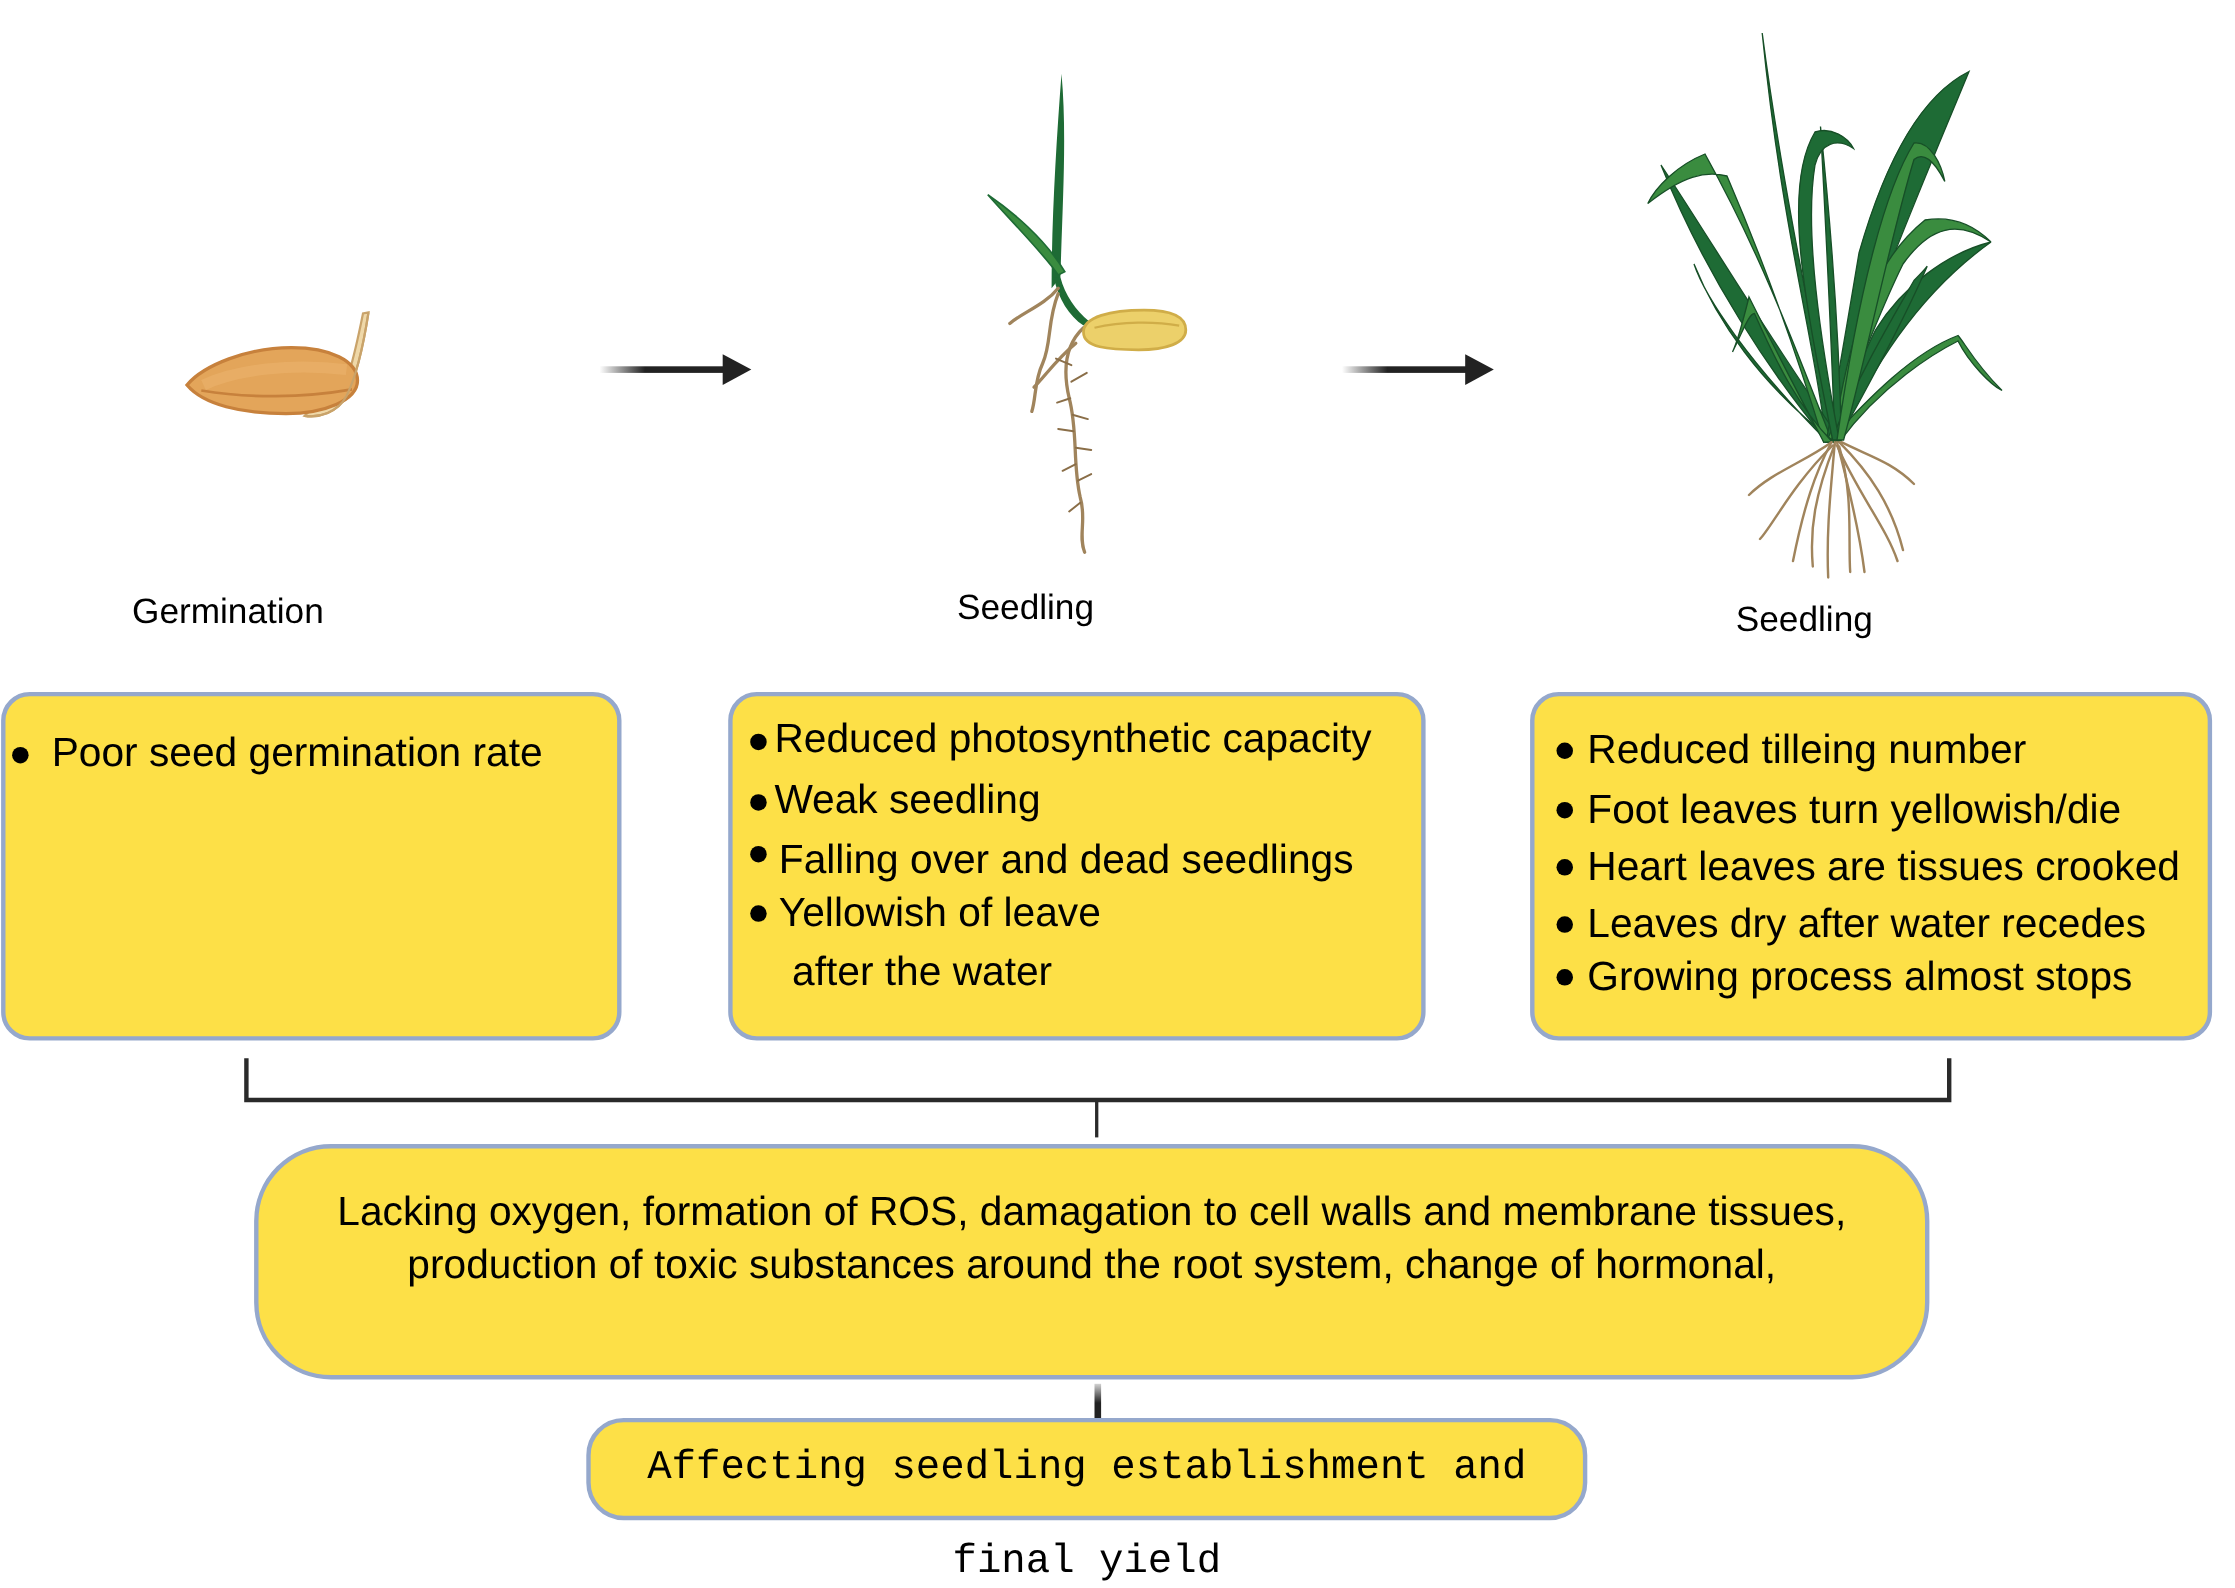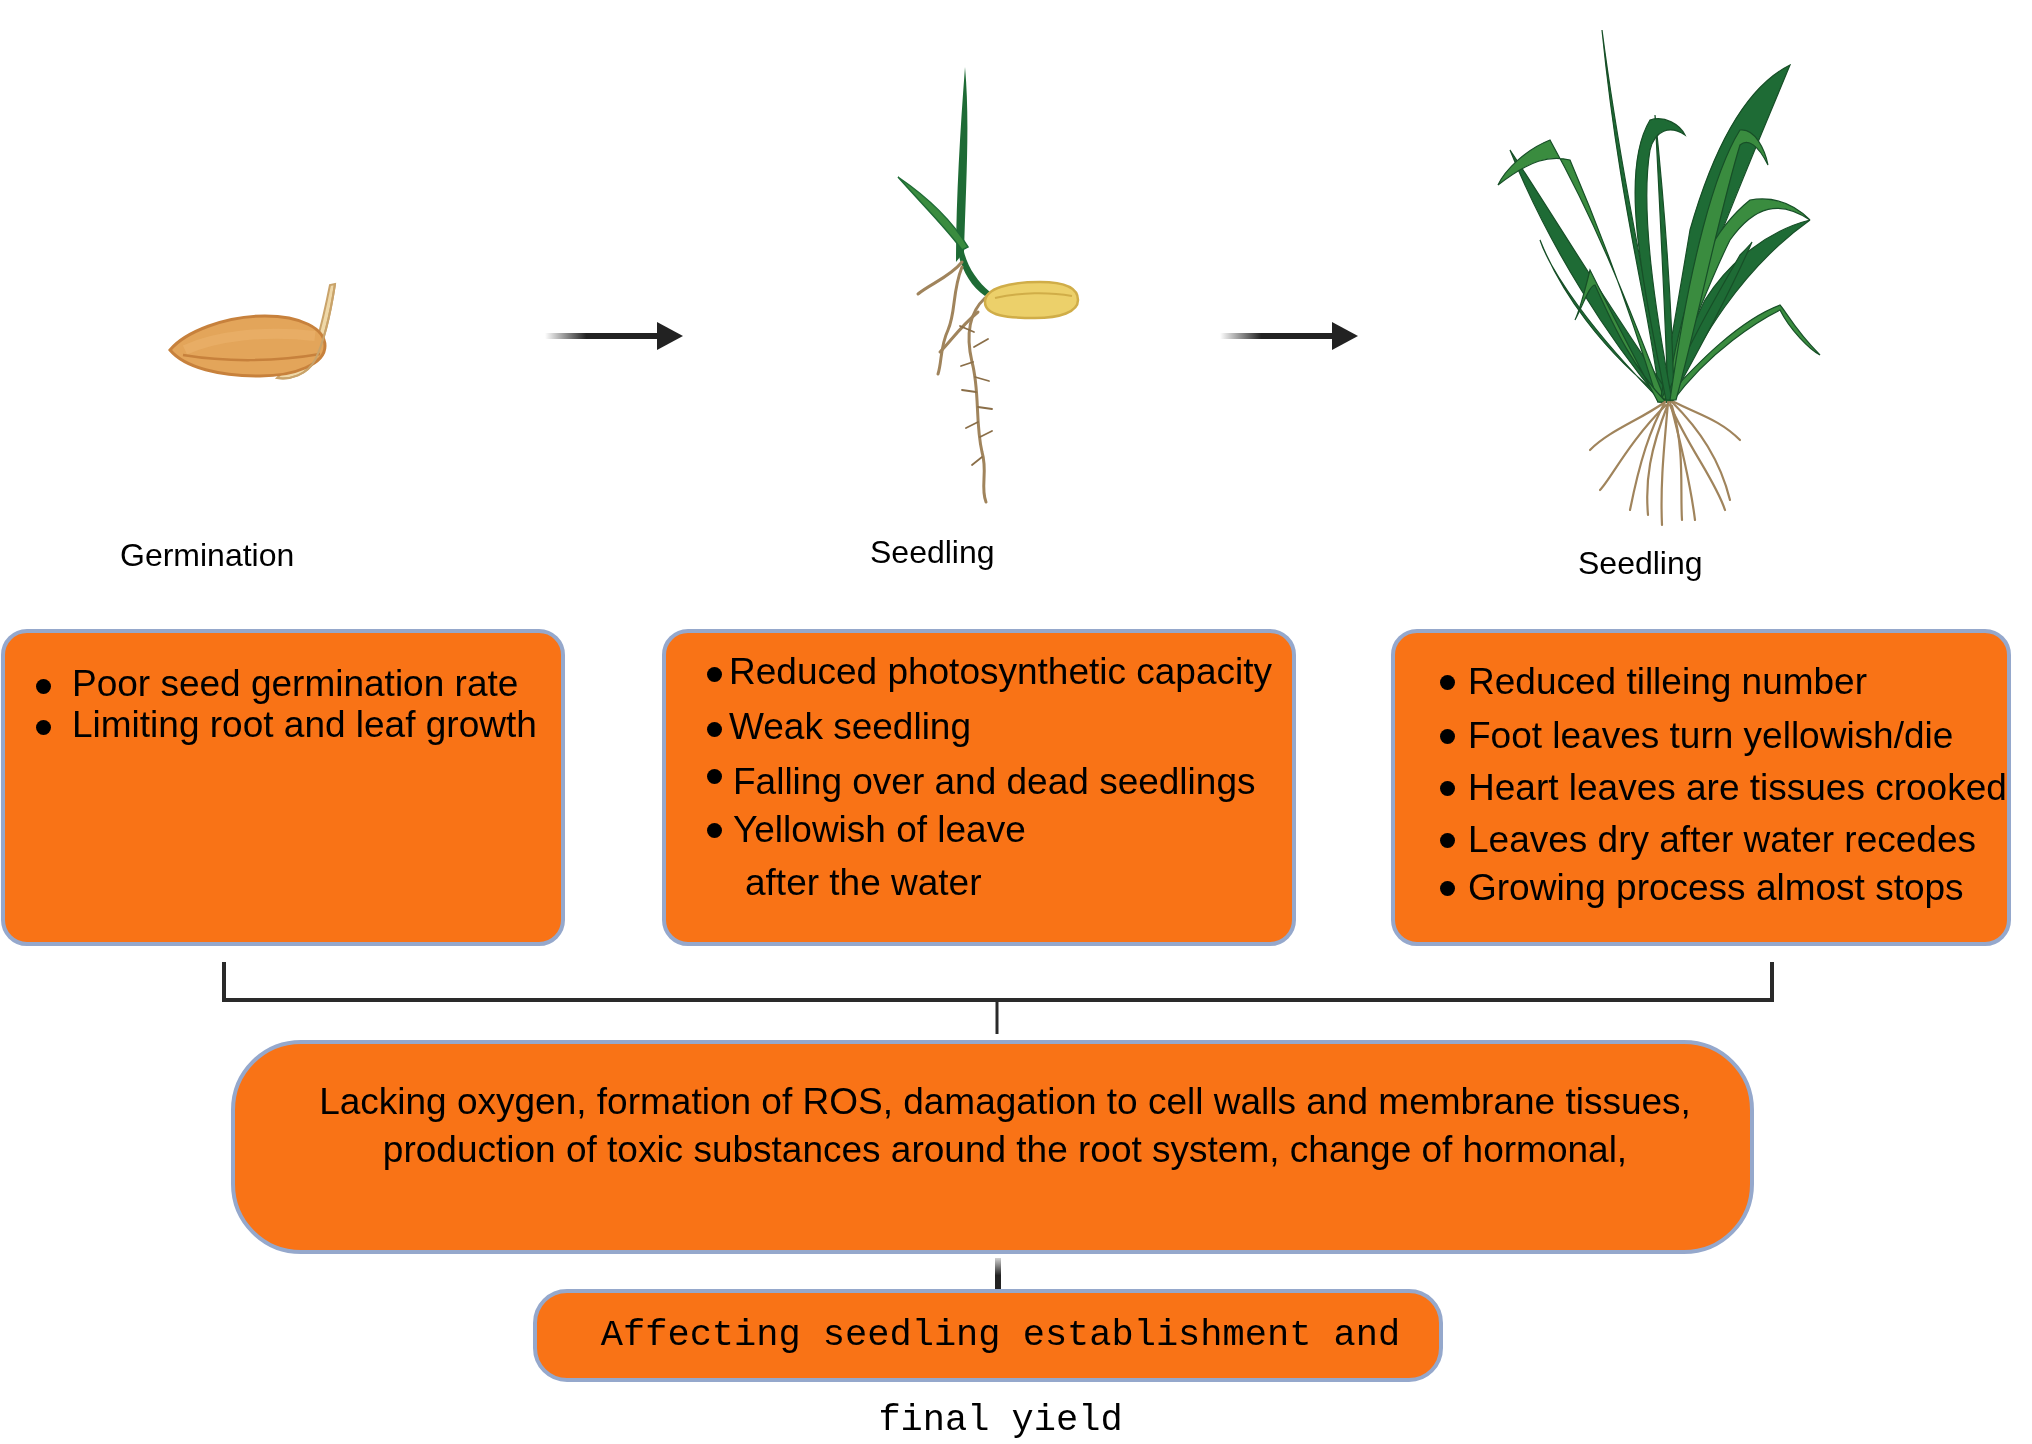--- a/index.html
+++ b/index.html
@@ -4,23 +4,22 @@
   <style>
     html, body { margin: 0; padding: 0; background: #ffffff; }
     body {
       width: 2032px; height: 1444px; position: relative; overflow: hidden;
       font-family: "Liberation Sans", sans-serif; color: #000;
     }
     .abs { position: absolute; }
     .stage-label { font-size: 32px; white-space: nowrap; }
     .box {
       position: absolute; box-sizing: border-box;
-      background: #f97316; border: 4px solid #95a8cc;
+      background: #fde047; border: 4px solid #95a8cc;
       border-radius: 26px;
-      padding-left: 25px;
     }
     .box ul { list-style: none; margin: 0; padding: 0; }
     .box li { position: relative; font-size: 37px; line-height: 1.15; white-space: nowrap; }
     .box li .dot {
       position: absolute; width: 15px; height: 15px; border-radius: 50%; background: #000;
     }
     .center-text { font-size: 37px; text-align: center; line-height: 48px; }
     svg { position: absolute; overflow: visible; }
   </style>
 </head>
@@ -114,21 +113,20 @@
   </g>
 </svg>
 
 <div class="abs stage-label" style="left:120px;top:537px">Germination</div>
 <div class="abs stage-label" style="left:870px;top:534px">Seedling</div>
 <div class="abs stage-label" style="left:1578px;top:545px">Seedling</div>
 
 <div class="box" style="left:1px;top:629px;width:564px;height:317px;">
   <ul style="padding-left:42px;padding-top:30px;">
     <li style="height:41px"><span class="dot" style="left:-36px;top:16px"></span><span>Poor seed germination rate</span></li>
-    <li style="height:41px"><span class="dot" style="left:-36px;top:16px"></span><span>Limiting root and leaf growth</span></li>
   </ul>
 </div>
 
 <div class="box" style="left:662px;top:629px;width:634px;height:317px;">
   <ul style="padding-left:38px;padding-top:18px;">
     <li style="height:55px"><span class="dot" style="left:-22px;top:16px"></span><span>Reduced photosynthetic capacity</span></li>
     <li style="height:55px"><span class="dot" style="left:-22px;top:16px"></span><span>Weak seedling</span></li>
     <li style="height:48px;padding-left:4px"><span class="dot" style="left:-22px;top:8px"></span><span>Falling over and dead seedlings</span></li>
     <li style="height:53px;padding-left:4px"><span class="dot" style="left:-22px;top:14px"></span><span>Yellowish of leave</span></li>
     <li style="height:48px;padding-left:16px"><span>after the water</span></li>

